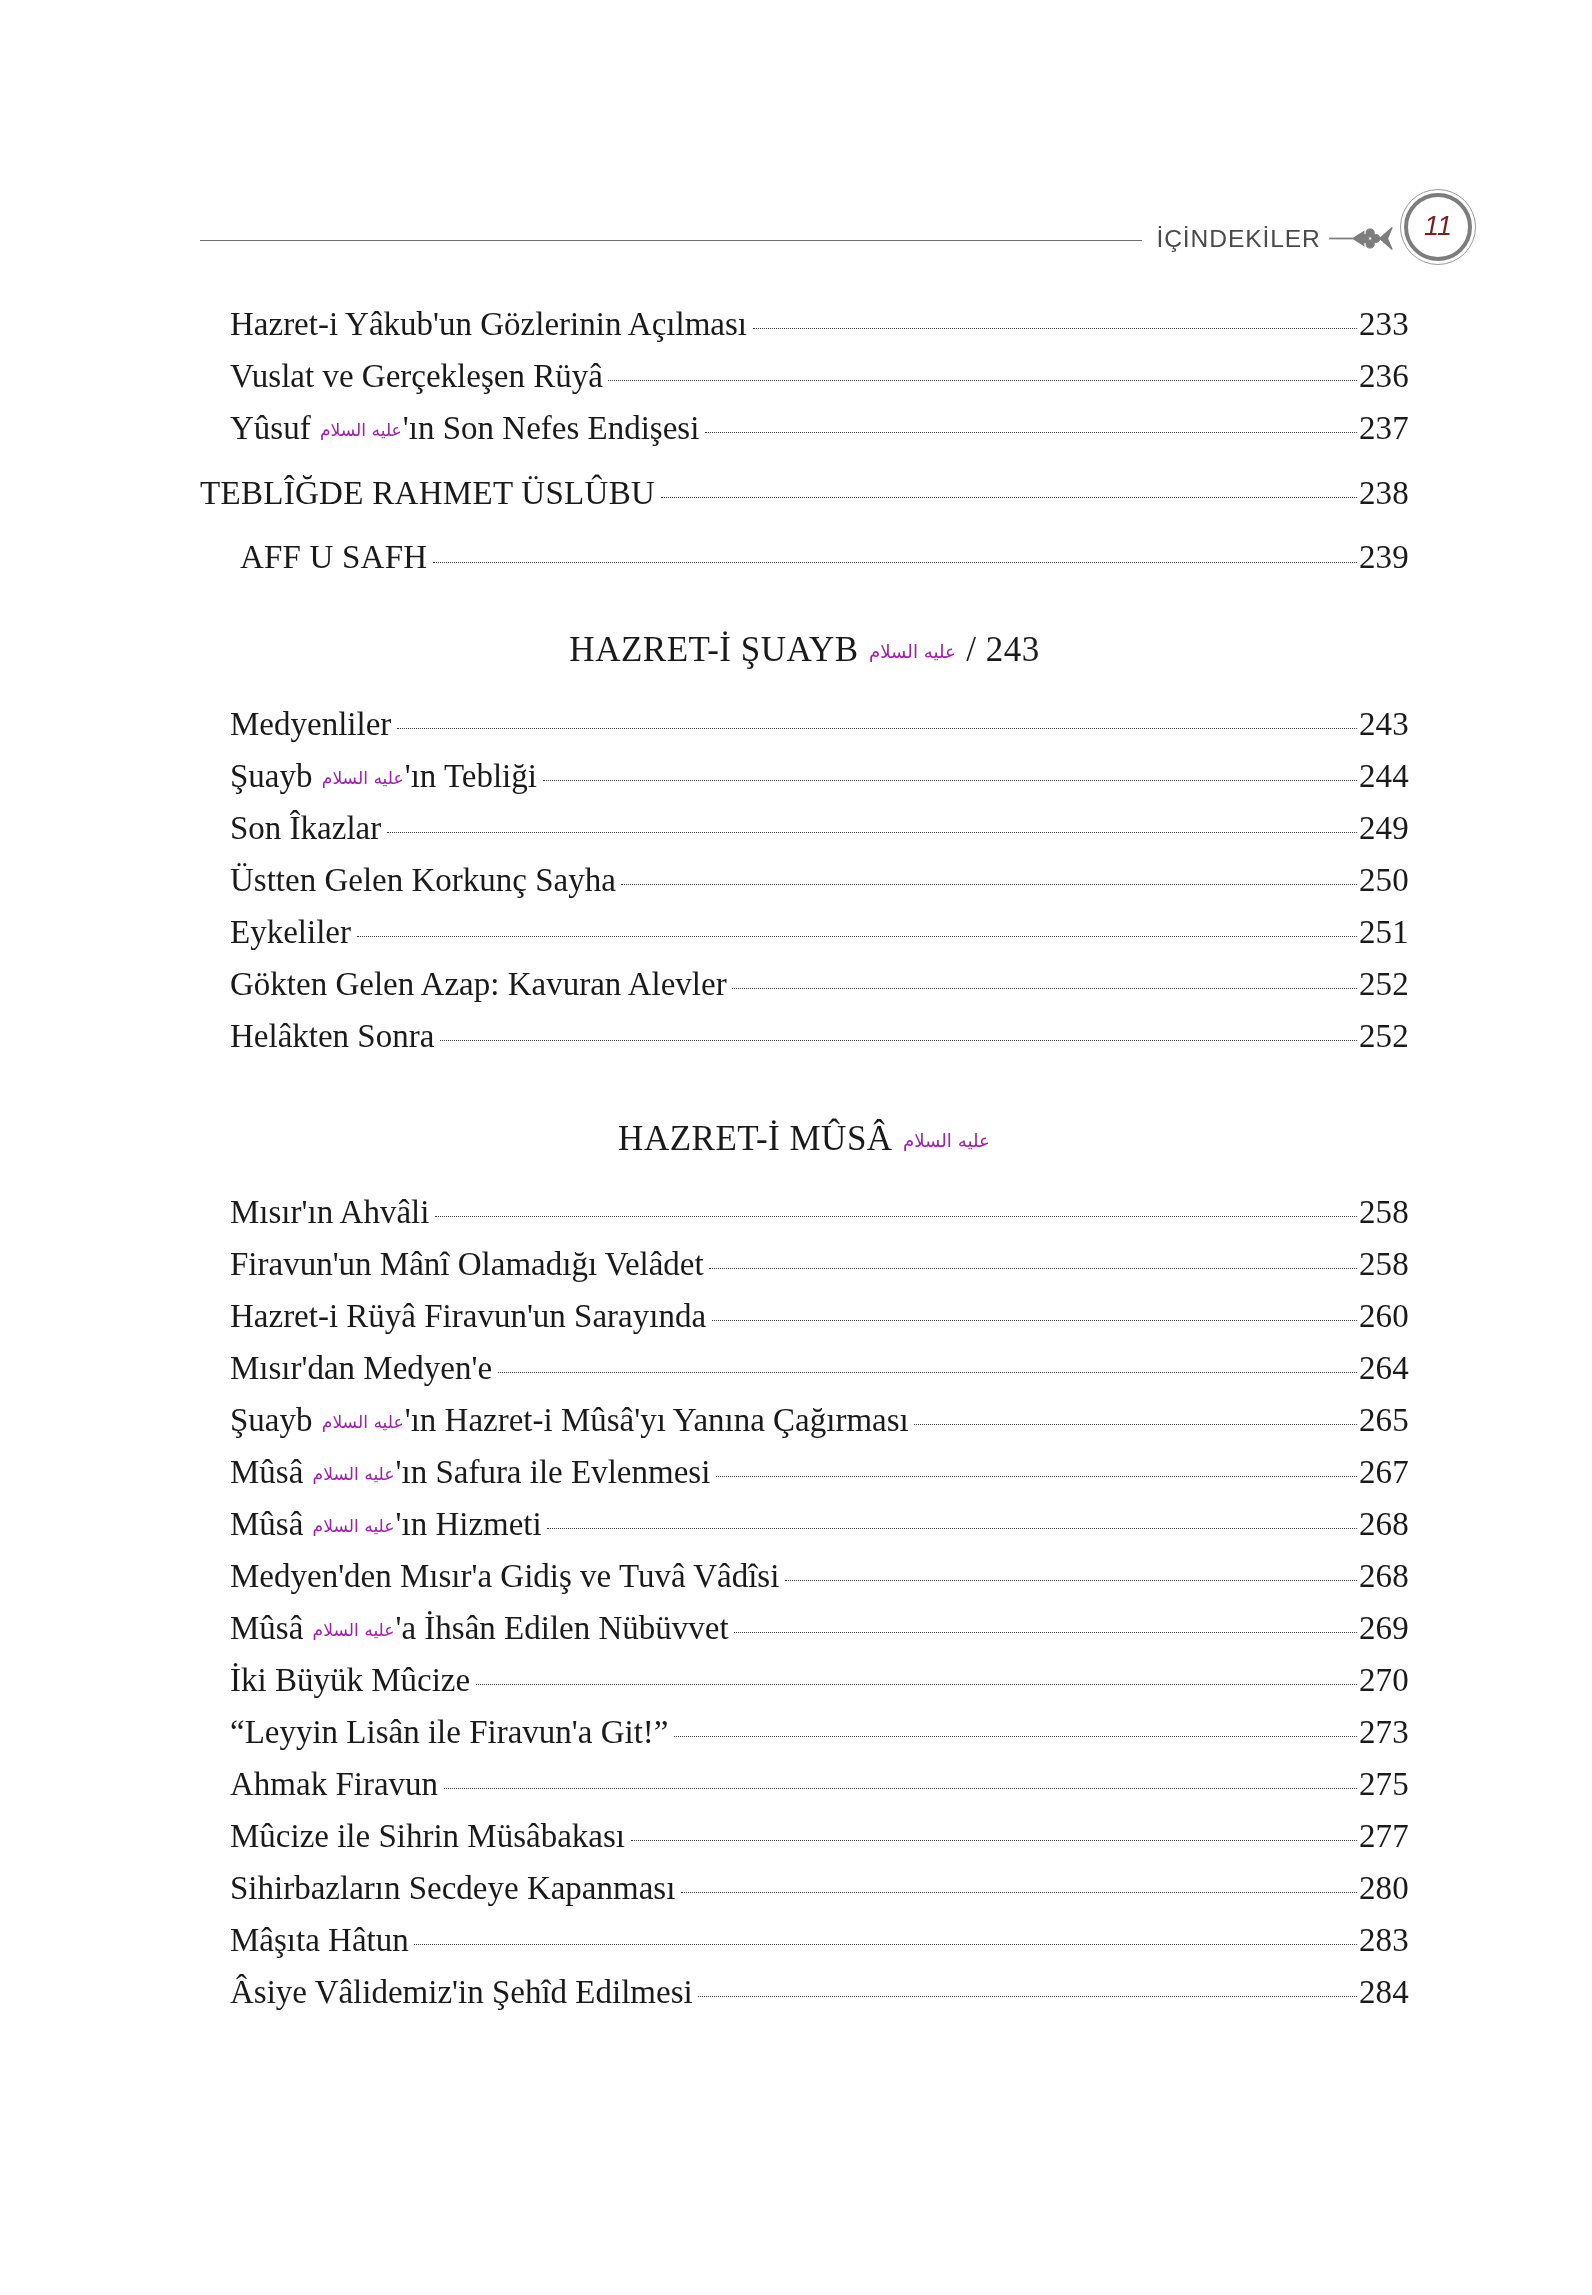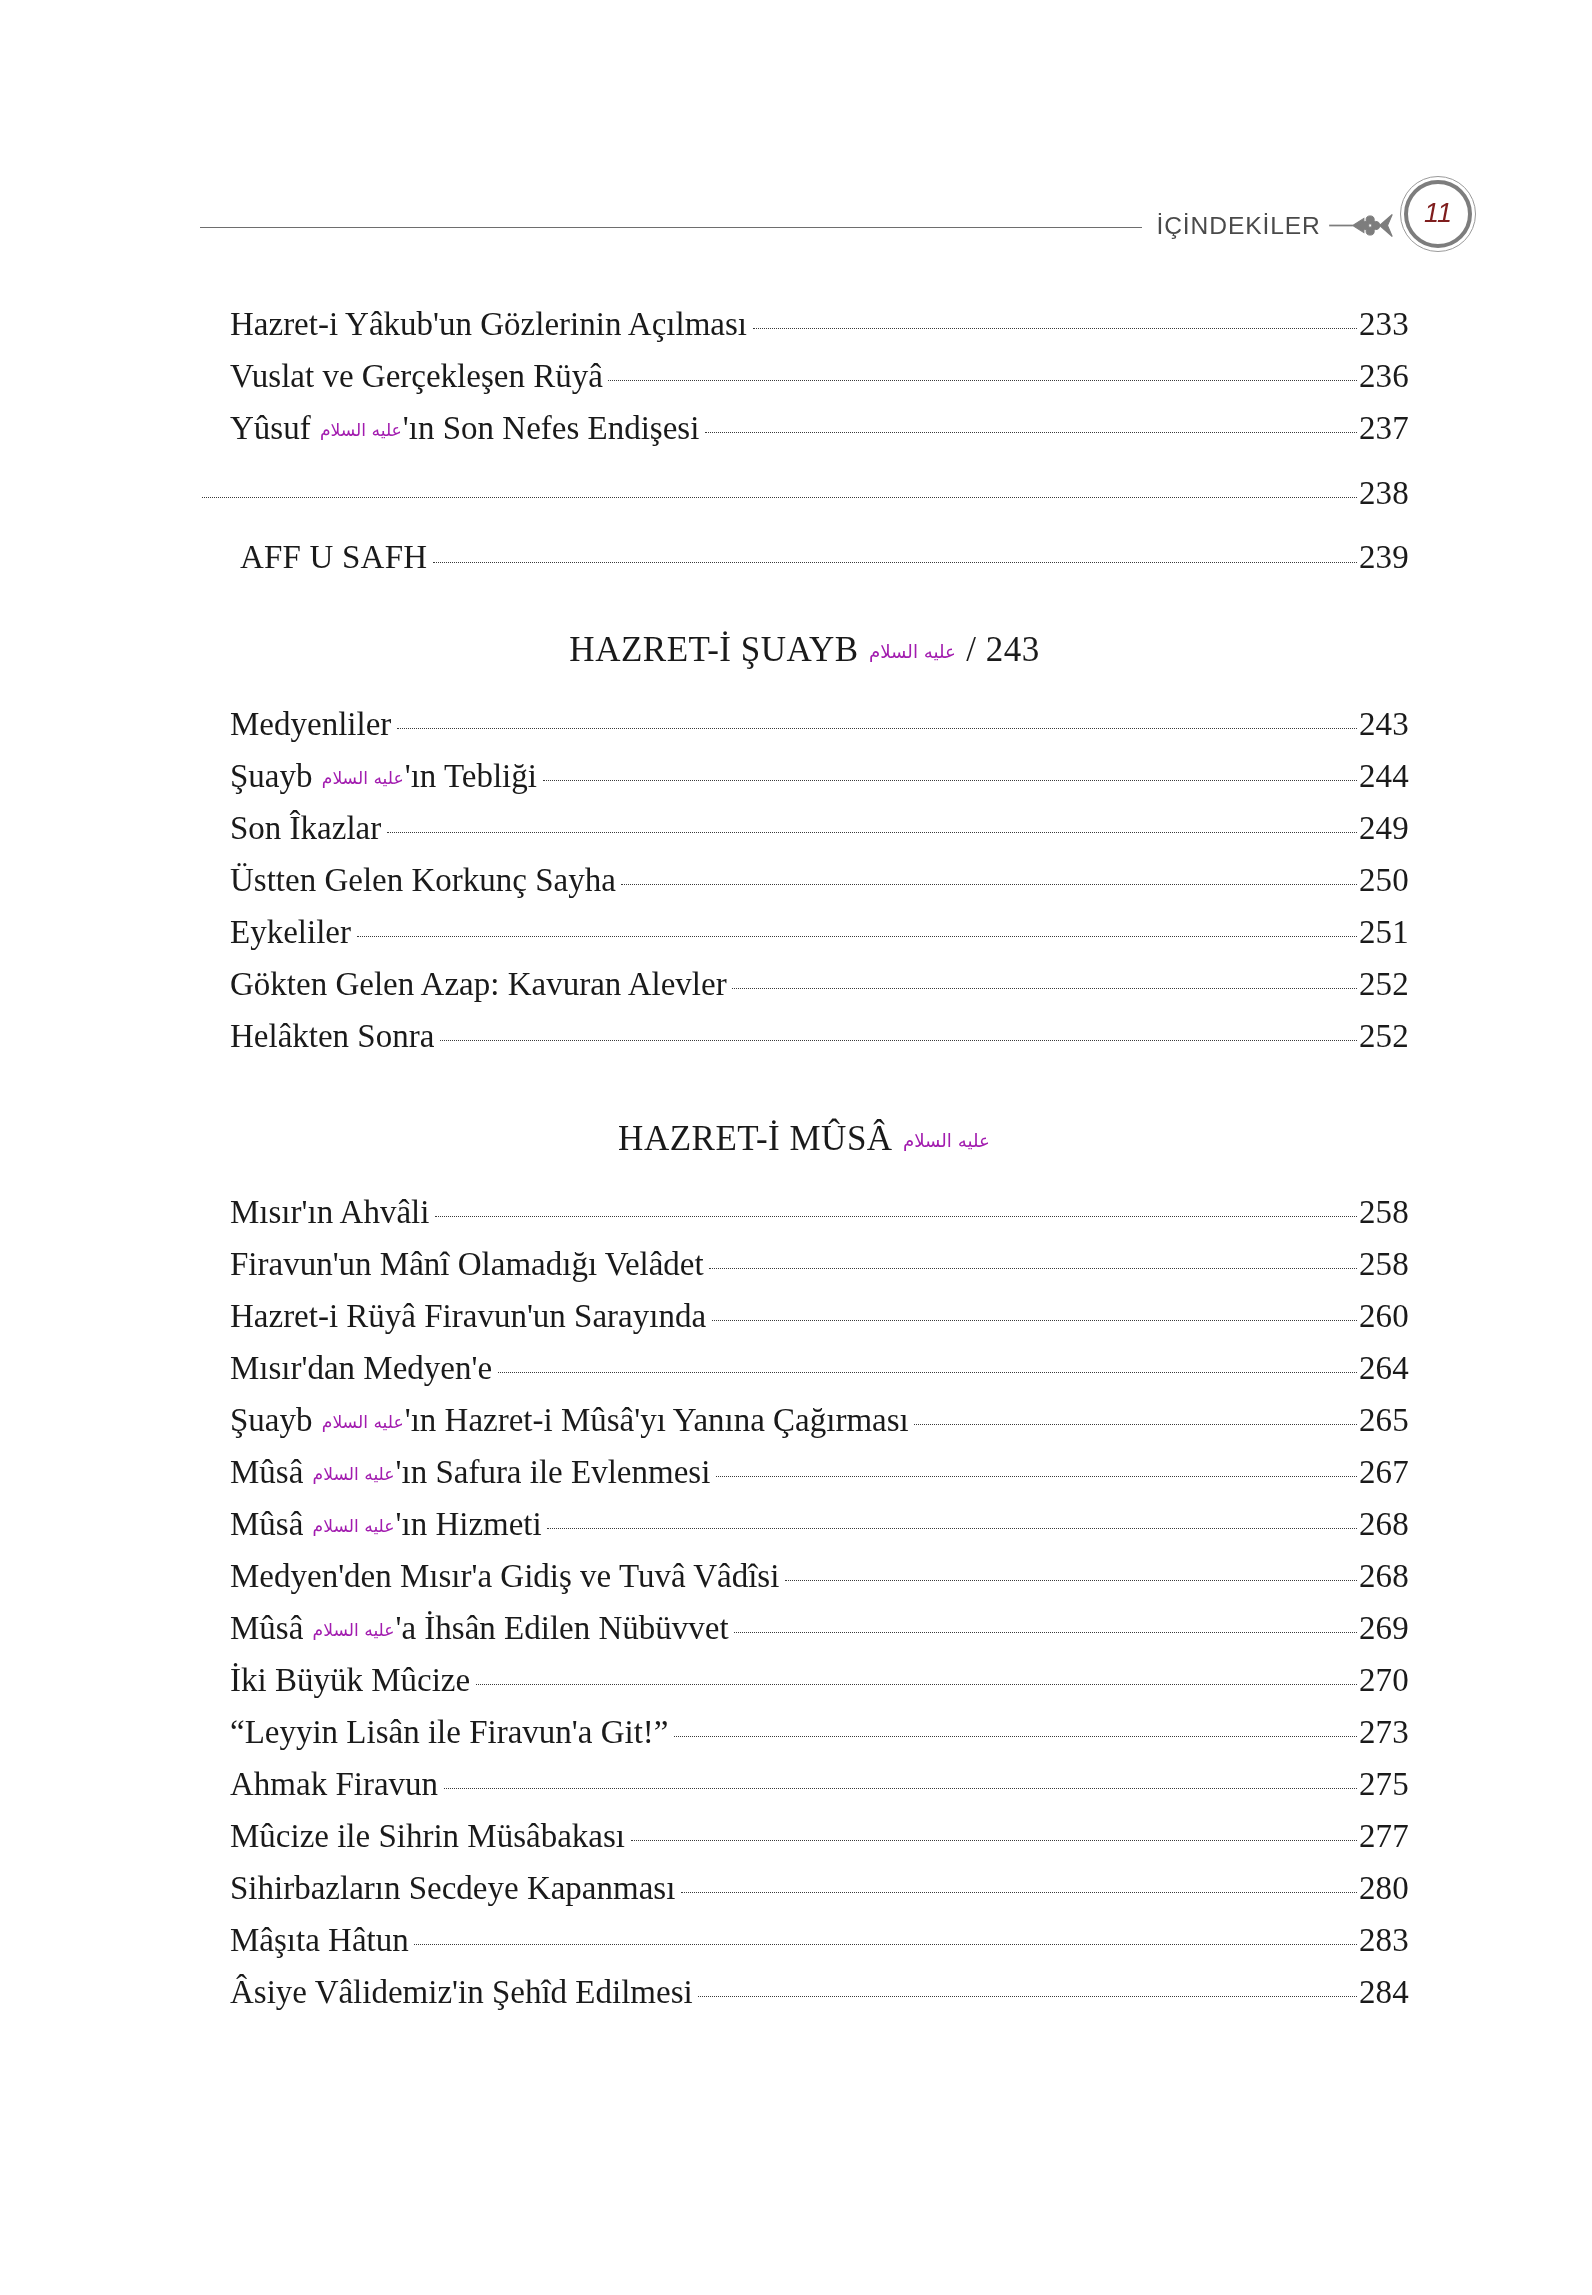--- a/index.html
+++ b/index.html
@@ -18,21 +18,21 @@
 
   .page {
     position: absolute;
     inset: 0;
     padding: 0;
   }
 
   
   .header {
     position: absolute;
-    top: 170px;
+    top: 183px;
     left: 200px;
     right: 117px;
     height: 87px;
     display: flex;
     align-items: center;
     justify-content: flex-end;
   }
   .header-rule {
     flex: 1 1 auto;
     height: 0.8px;
@@ -188,20 +188,21 @@
         <span class="title">Vuslat ve Gerçekleşen Rüyâ</span>
         <span class="leader"></span>
         <span class="pageno">236</span>
       </div>
       <div class="entry level-normal">
         <span class="title">Yûsuf <span class="honorific">عليه السلام</span>'ın Son Nefes Endişesi</span>
         <span class="leader"></span>
         <span class="pageno">237</span>
       </div>
       <div class="entry level-major gap-before">
+        <span class="title">TEBLÎĞDE RAHMET ÜSLÛBU</span>
         <span class="leader"></span>
         <span class="pageno">238</span>
       </div>
       <div class="entry level-sub gap-before">
         <span class="title">AFF U SAFH</span>
         <span class="leader"></span>
         <span class="pageno">239</span>
       </div>
       <div class="chapter-heading single">
         <span class="line">HAZRET-İ ŞUAYB <span class="honorific">عليه السلام</span> / 243</span>

